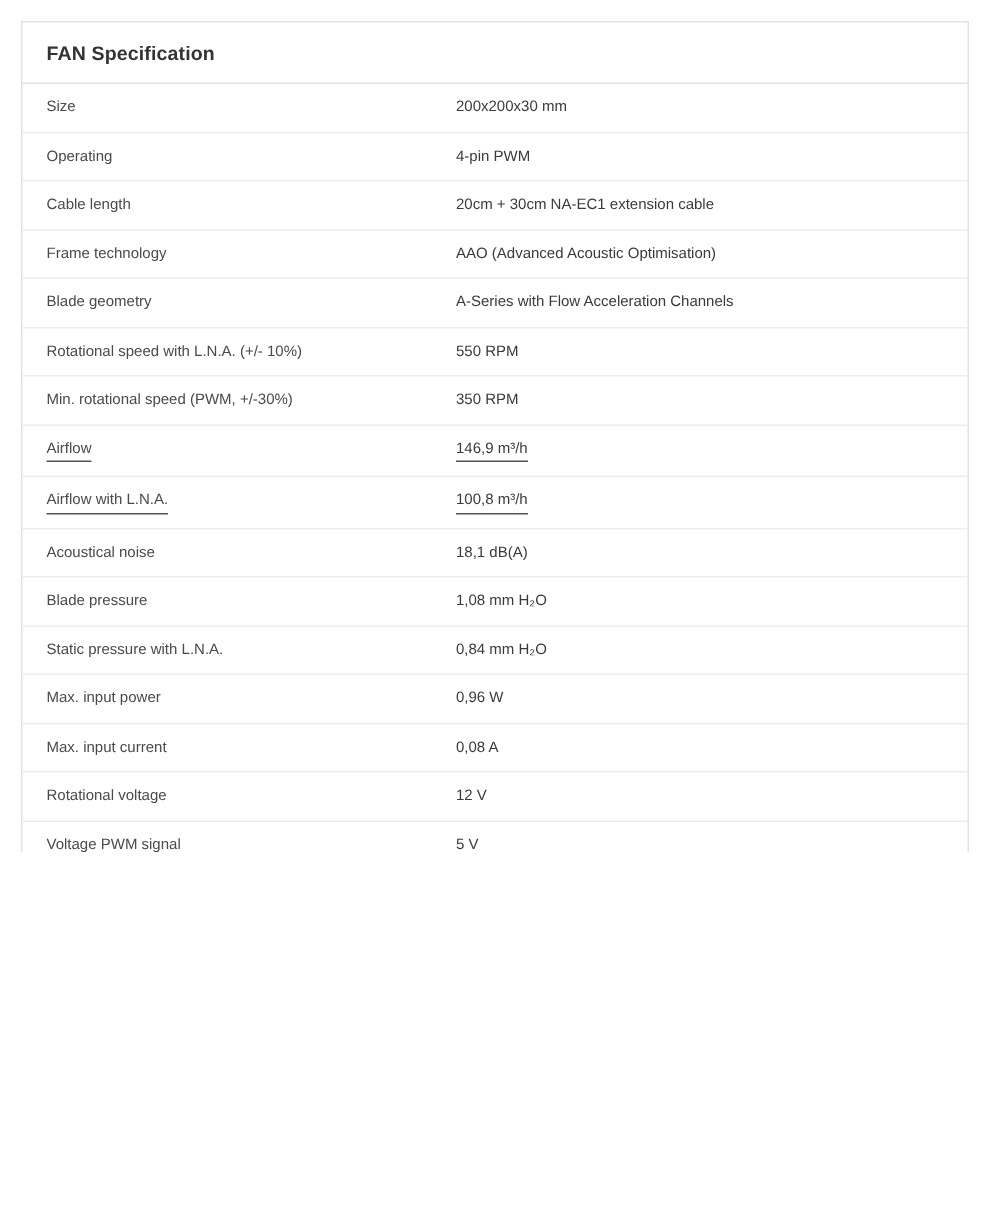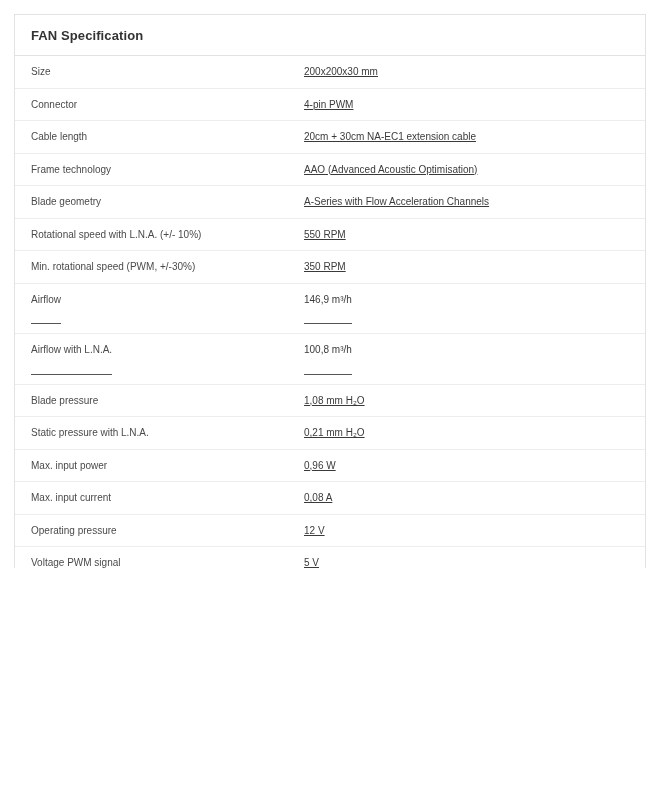--- a/index.html
+++ b/index.html
@@ -53,26 +53,25 @@
     padding: 9px 6px 9px 16px;
     vertical-align: top;
     line-height: 1.35;
   }
   table.spec td.label {
     width: 257px;
   }
   table.spec td.value {
     padding-left: 10px;
     color: #3a3a3a;
-    text-decoration: underline;
   }
   .underline {
     border-bottom: 1px solid #555555;
     display: inline-block;
-    padding-bottom: 17px;
+    padding-bottom: 1px;
   }
   
   .annotation {
     position: absolute;
     left: 274px;
     top: 570px;
     width: 92px;
     height: 5px;
     pointer-events: none;
   }
@@ -86,21 +85,21 @@
 
     <div class="panel-title">FAN Specification</div>
 
     <table class="spec">
       <tbody>
         <tr>
           <td class="label">Size</td>
           <td class="value">200x200x30 mm</td>
         </tr>
         <tr>
-          <td class="label">Connector</td>
+          <td class="label">Operating</td>
           <td class="value">4-pin PWM</td>
         </tr>
         <tr>
           <td class="label">Cable length</td>
           <td class="value">20cm + 30cm NA-EC1 extension cable</td>
         </tr>
         <tr>
           <td class="label">Frame technology</td>
           <td class="value">AAO (Advanced Acoustic Optimisation)</td>
         </tr>
@@ -118,37 +117,41 @@
         </tr>
         <tr>
           <td class="label"><span class="underline">Airflow</span></td>
           <td class="value"><span class="underline">146,9 m³/h</span></td>
         </tr>
         <tr>
           <td class="label"><span class="underline">Airflow with L.N.A.</span></td>
           <td class="value"><span class="underline">100,8 m³/h</span></td>
         </tr>
         <tr>
+          <td class="label">Acoustical noise</td>
+          <td class="value">18,1 dB(A)</td>
+        </tr>
+        <tr>
           <td class="label">Blade pressure</td>
           <td class="value">1,08 mm H₂O</td>
         </tr>
         <tr>
           <td class="label">Static pressure with L.N.A.</td>
-          <td class="value">0,21 mm H₂O</td>
+          <td class="value">0,84 mm H₂O</td>
         </tr>
         <tr>
           <td class="label">Max. input power</td>
           <td class="value">0,96 W</td>
         </tr>
         <tr>
           <td class="label">Max. input current</td>
           <td class="value">0,08 A</td>
         </tr>
         <tr>
-          <td class="label">Operating pressure</td>
+          <td class="label">Rotational voltage</td>
           <td class="value">12 V</td>
         </tr>
         <tr>
           <td class="label"><span class="underline">Voltage PWM signal</span></td>
           <td class="value">5 V</td>
         </tr>
         <tr>
           <td class="label">MTTF</td>
           <td class="value">&gt; 150.000 h</td>
         </tr>

